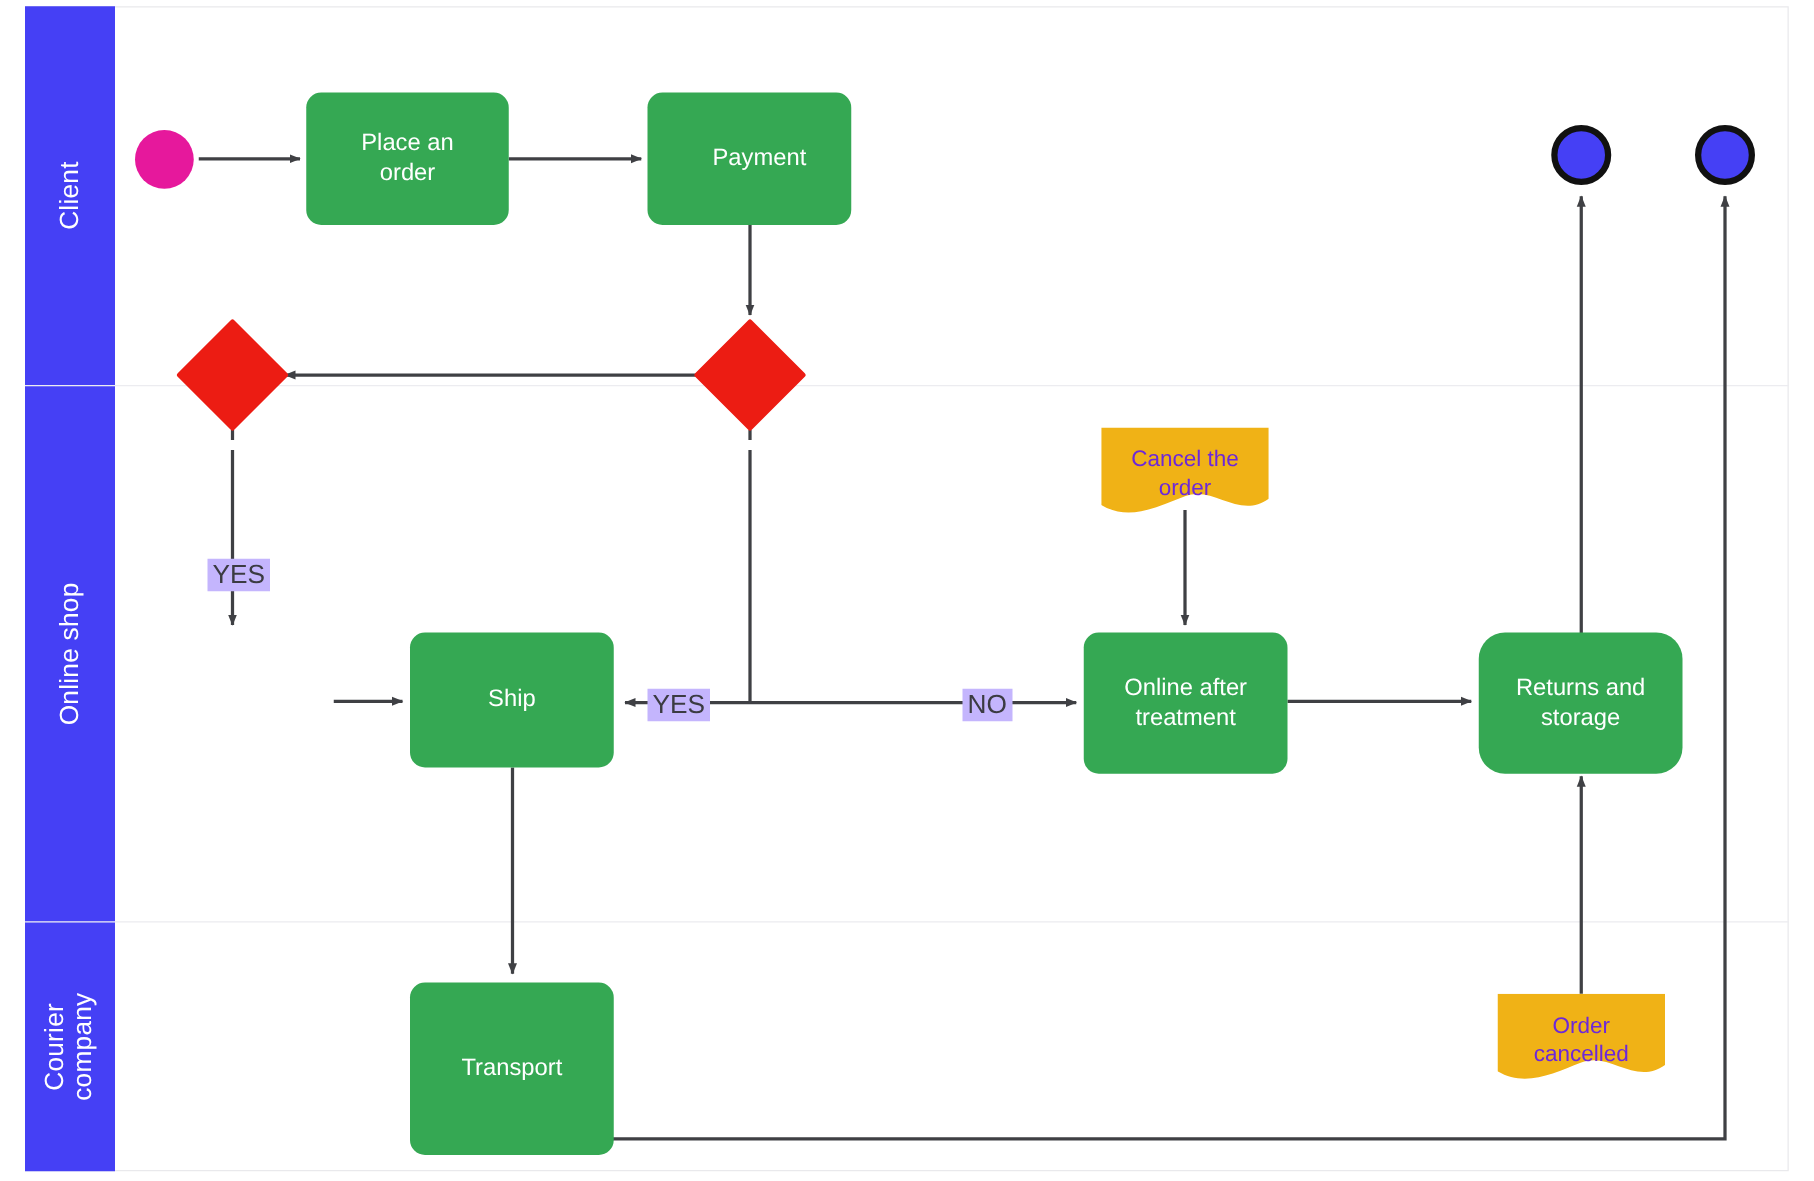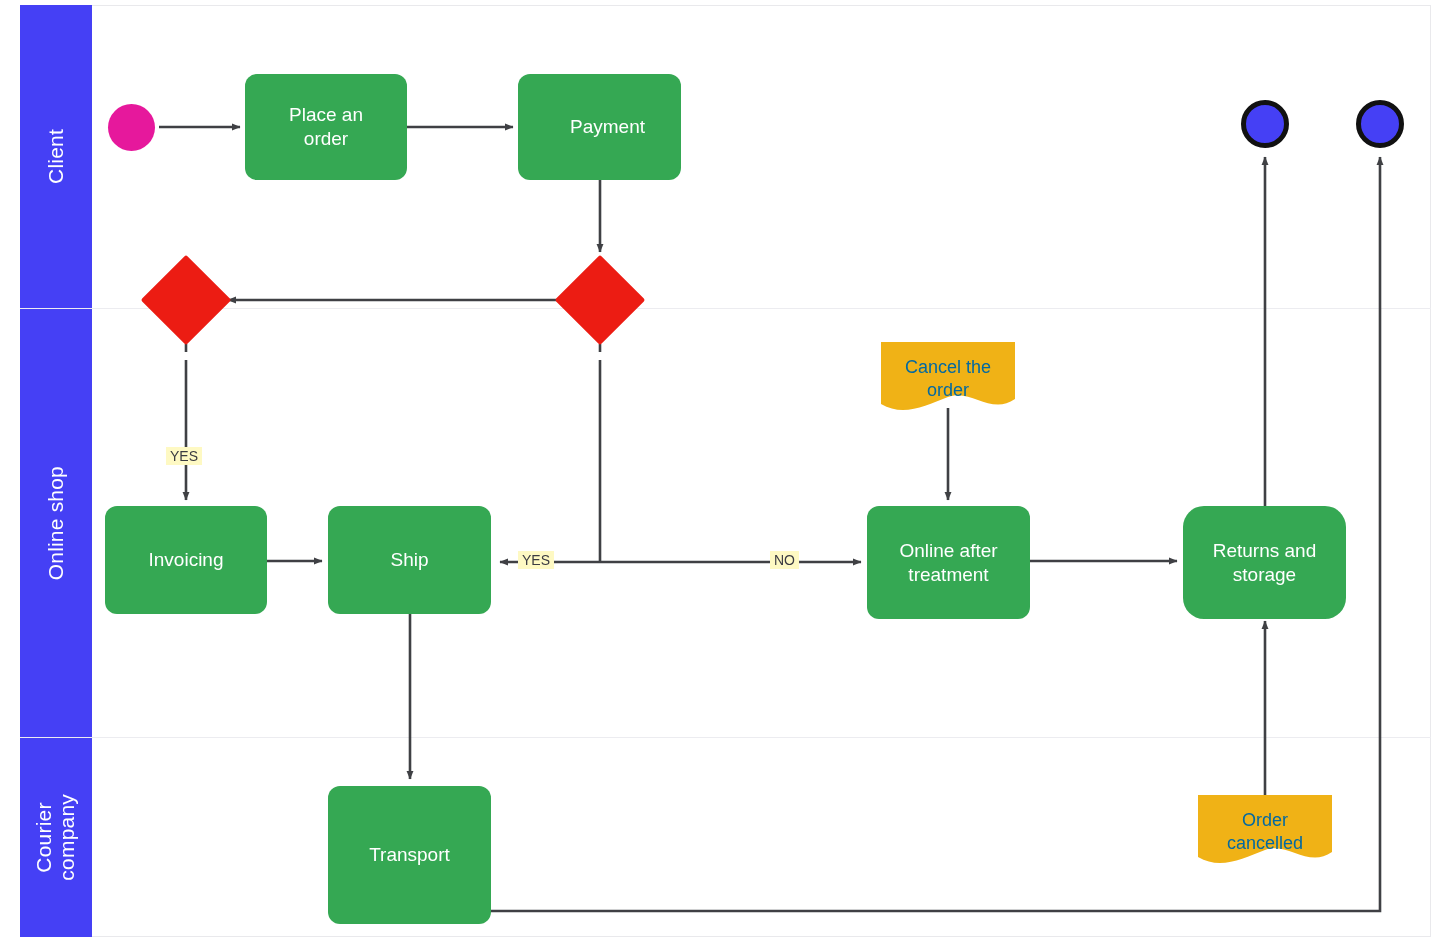--- a/index.html
+++ b/index.html
@@ -114,37 +114,37 @@
   .note {
     position: absolute;
     z-index: 4;
   }
   .note svg { display: block; }
   .note-text {
     position: absolute;
     left: 0;
     top: 0;
     width: 100%;
-    color: #0369a1;
+    color: #6d28d9;
     font-size: 18px;
     line-height: 1.25;
     text-align: center;
     white-space: pre-line;
     padding-top: 14px;
     box-sizing: border-box;
     pointer-events: none;
   }
 
   
   .edge-label {
     position: absolute;
     z-index: 5;
     color: #3b3b42;
-    font-size: 14px;
-    background: #fef9c3;
+    font-size: 21px;
+    background: #c4b5fd;
     padding: 1px 4px;
     white-space: nowrap;
   }
 </style>
 </head>
 <body>
 
 <div id="canvas">
 
   <div class="pool-frame"></div>
@@ -213,23 +213,20 @@
 
   <div class="node task" style="left:245px; top:74px; width:162px; height:106px;">
     <span class="node-label">Place an
 order</span>
   </div>
 
   <div class="node task" style="left:518px; top:74px; width:163px; height:106px;padding-left:16px;">
     <span class="node-label">Payment</span>
   </div>
 
-  <div class="node task" style="left:105px; top:506px; width:162px; height:108px;">
-    <span class="node-label">Invoicing</span>
-  </div>
 
   <div class="node task" style="left:328px; top:506px; width:163px; height:108px;">
     <span class="node-label">Ship</span>
   </div>
 
   <div class="node task" style="left:867px; top:506px; width:163px; height:113px;">
     <span class="node-label">Online after
 treatment</span>
   </div>
 

